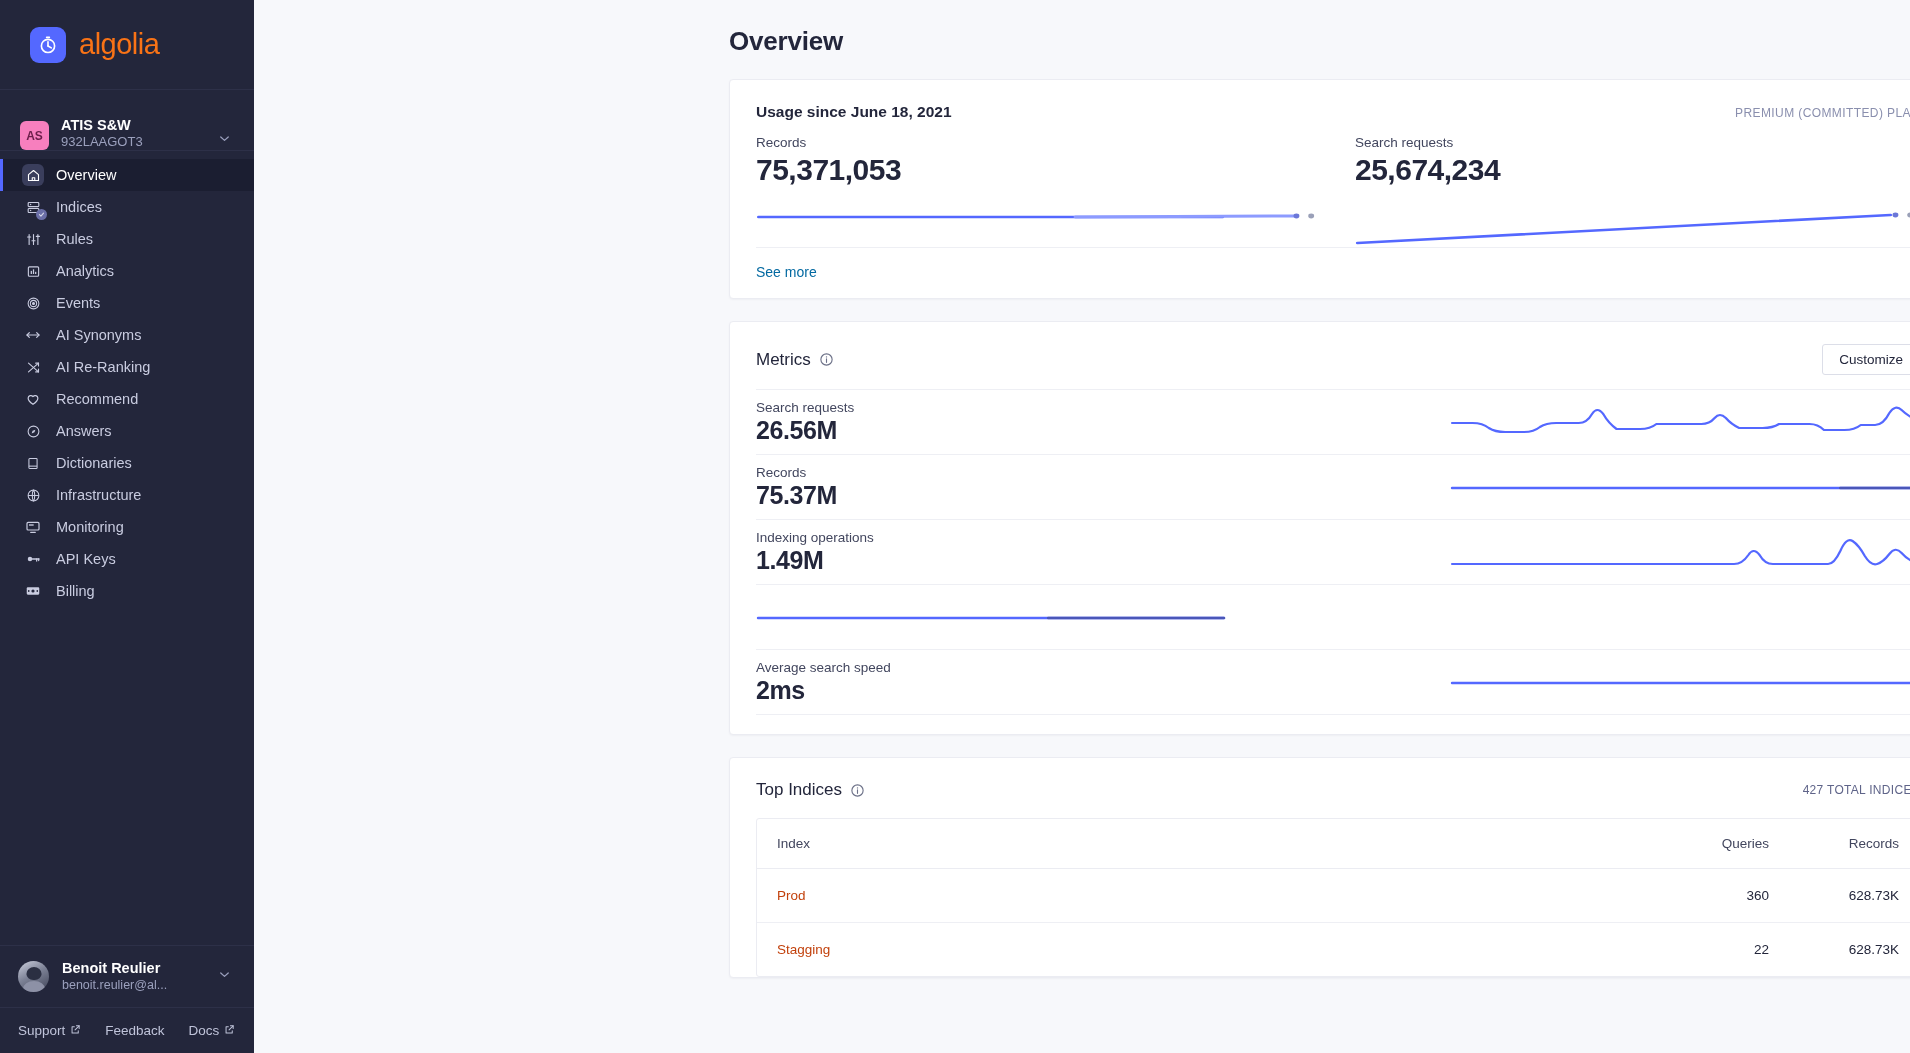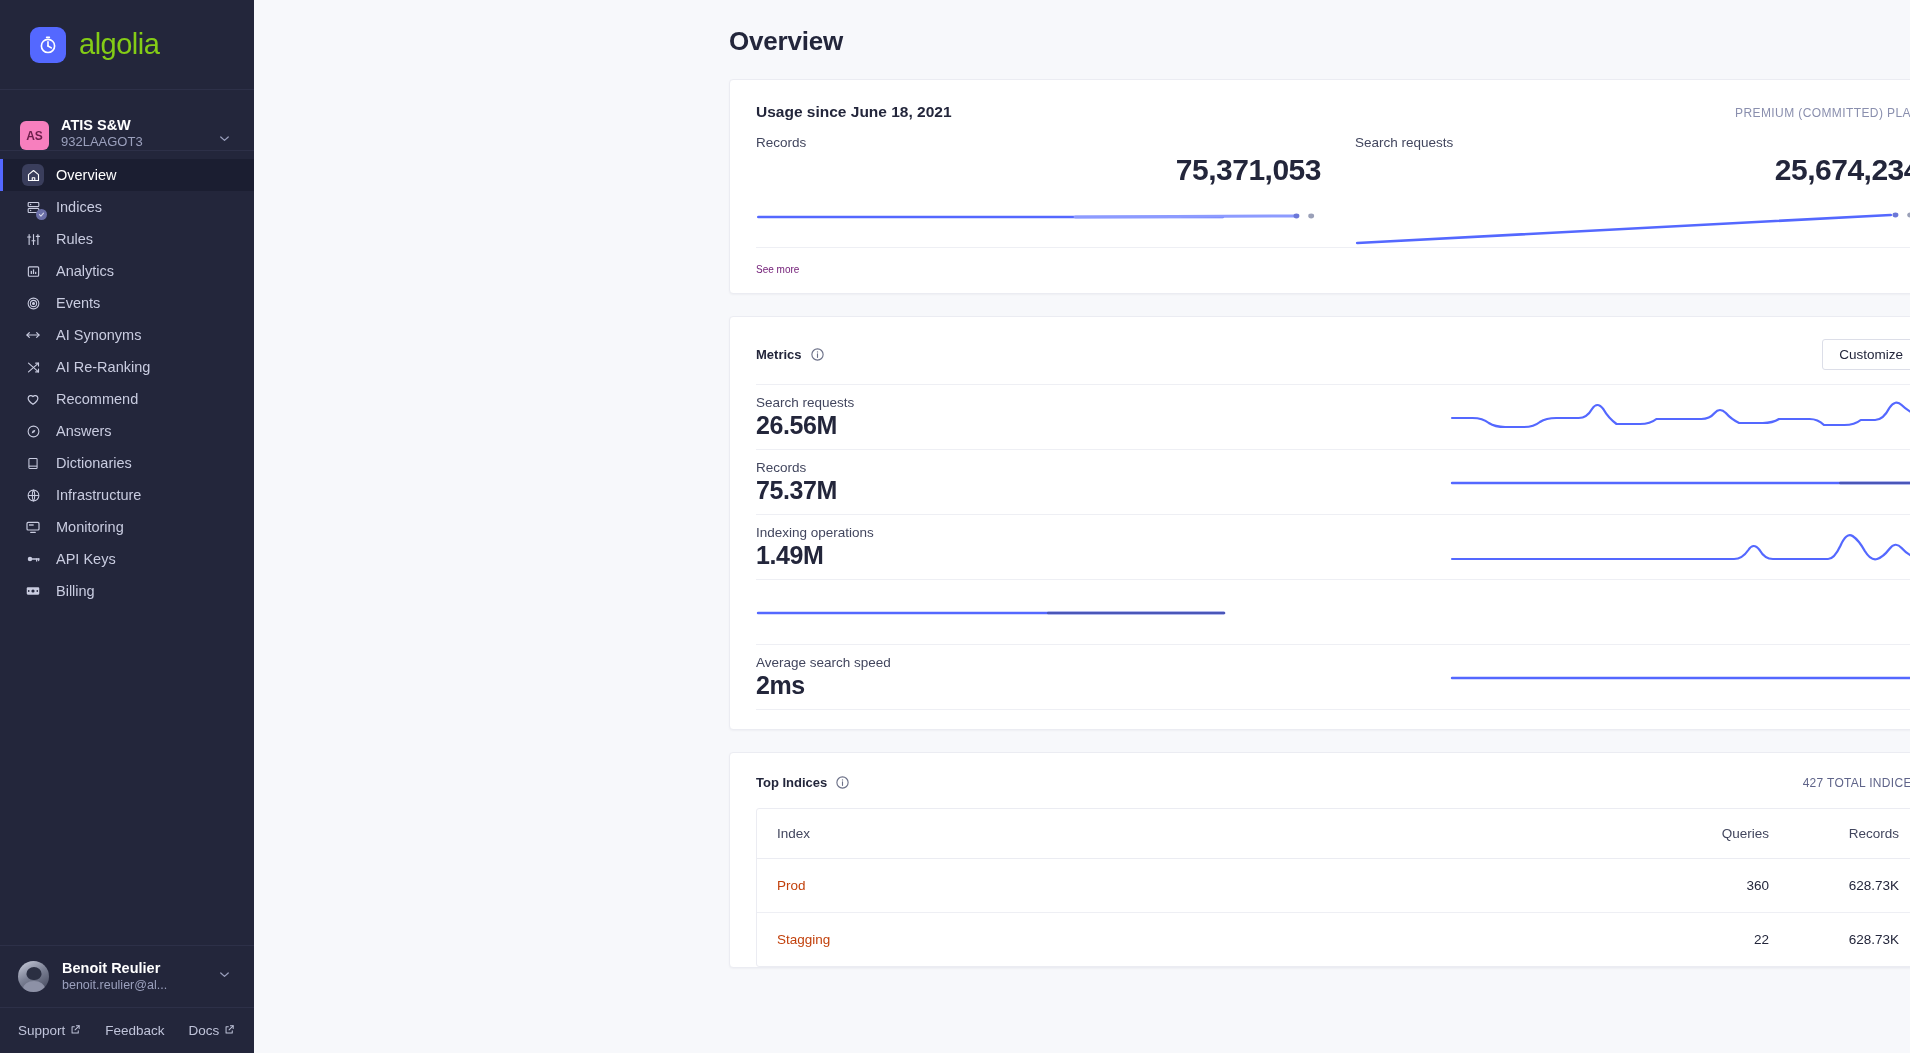--- a/index.html
+++ b/index.html
@@ -19,21 +19,21 @@
   }
   .brand {
     height: 90px; display: flex; align-items: center;
     padding-left: 30px; gap: 13px;
     border-bottom: 1px solid #2d3048;
   }
   .brand-mark {
     width: 36px; height: 36px; border-radius: 9px;
     background: #5468ff; display: flex; align-items: center; justify-content: center;
   }
-  .brand-name { color: #84cc16; font-size: 29px; letter-spacing: -0.5px; font-weight: 400; }
+  .brand-name { color: #f97316; font-size: 29px; letter-spacing: -0.5px; font-weight: 400; }
 
   .account {
     height: 61px; display: flex; align-items: flex-end;
     padding: 0 22px 0 20px; gap: 12px;
     border-bottom: 1px solid #2d3048;
     cursor: pointer;
   }
   .account-avatar {
     width: 29px; height: 29px; border-radius: 6px; background: #f77fbe;
     color: #6b1e4a; font-size: 12px; font-weight: 700;
@@ -117,36 +117,36 @@
   
   .usage-head {
     display: flex; justify-content: space-between; align-items: baseline;
     padding: 23px 26px 0 26px;
   }
   .usage-title { font-size: 15.5px; font-weight: 700; color: #23263b; }
   .plan-tag { font-size: 12px; color: #8a8fae; letter-spacing: 0.4px; }
   .usage-cols { display: flex; padding: 14px 26px 0 26px; gap: 34px; }
   .usage-col { flex: 1; }
   .usage-label { font-size: 13.5px; color: #42465e; margin-bottom: 3px; }
-  .usage-value { font-size: 30px; font-weight: 700; color: #23263b; letter-spacing: -0.5px; text-align: right; }
+  .usage-value { font-size: 30px; font-weight: 700; color: #23263b; letter-spacing: -0.5px; }
   .usage-spark { height: 56px; margin-top: 4px; position: relative; }
   .usage-spark svg { display: block; width: 100%; height: 100%; }
   .usage-divider { border-bottom: 1px solid #eeeff4; margin: 0 26px; }
   .see-more {
-    color: #701a75; font-size: 10px; padding: 16px 26px 18px 26px;
+    color: #0369a1; font-size: 14px; padding: 16px 26px 18px 26px;
     display: inline-block; cursor: pointer;
   }
 
   
   .card-head {
     display: flex; justify-content: space-between; align-items: center;
     padding: 22px 26px 14px 26px;
   }
   .card-head-left { display: flex; align-items: center; gap: 8px; }
-  .card-title { font-size: 13px; font-weight: 700; color: #23263b; }
+  .card-title { font-size: 17px; font-weight: 400; color: #23263b; }
   .info-ico { cursor: pointer; display: flex; }
   .btn {
     border: 1px solid #dcdee8; background: #fff; border-radius: 3px;
     padding: 7px 16px; font-size: 13.5px; color: #23263b; cursor: pointer;
     font-family: "Liberation Sans", sans-serif;
   }
   .metric-row {
     display: flex; align-items: stretch;
     border-top: 1px solid #eeeff4; margin: 0 26px; padding: 10px 0 8px 0;
     min-height: 65px;

